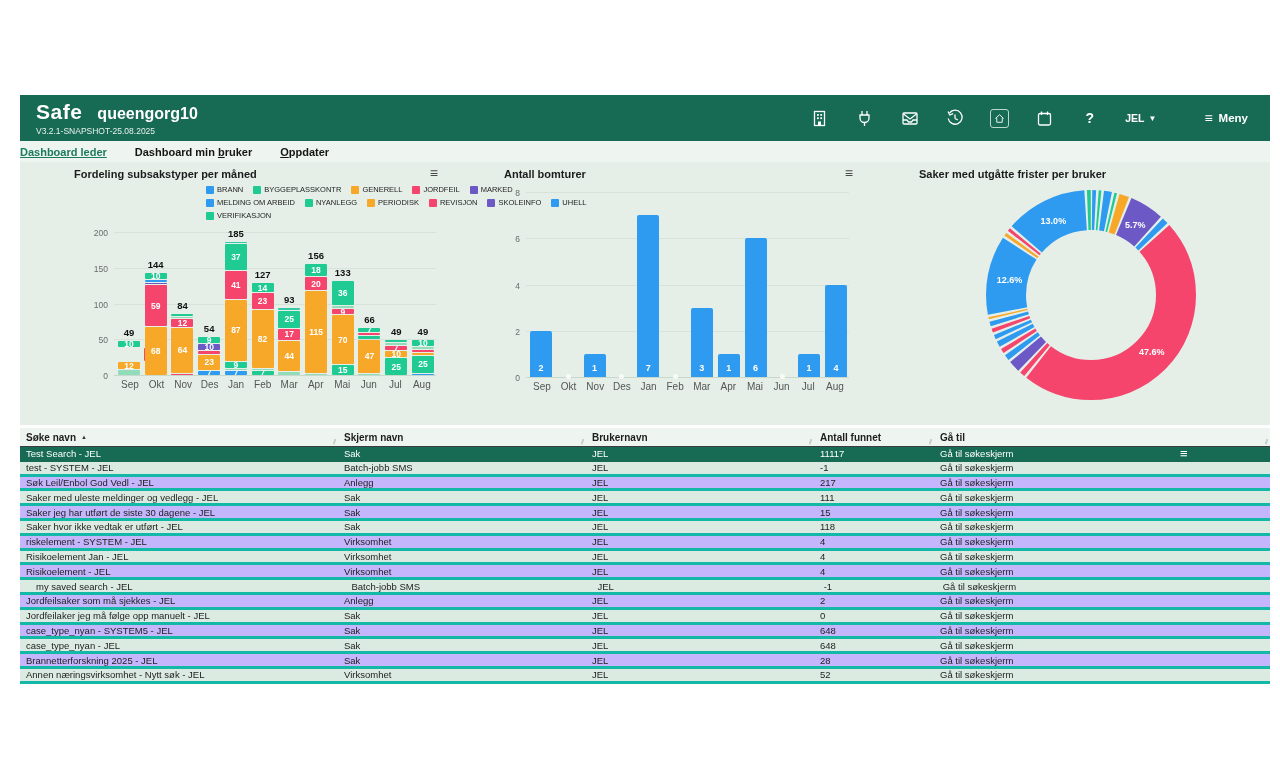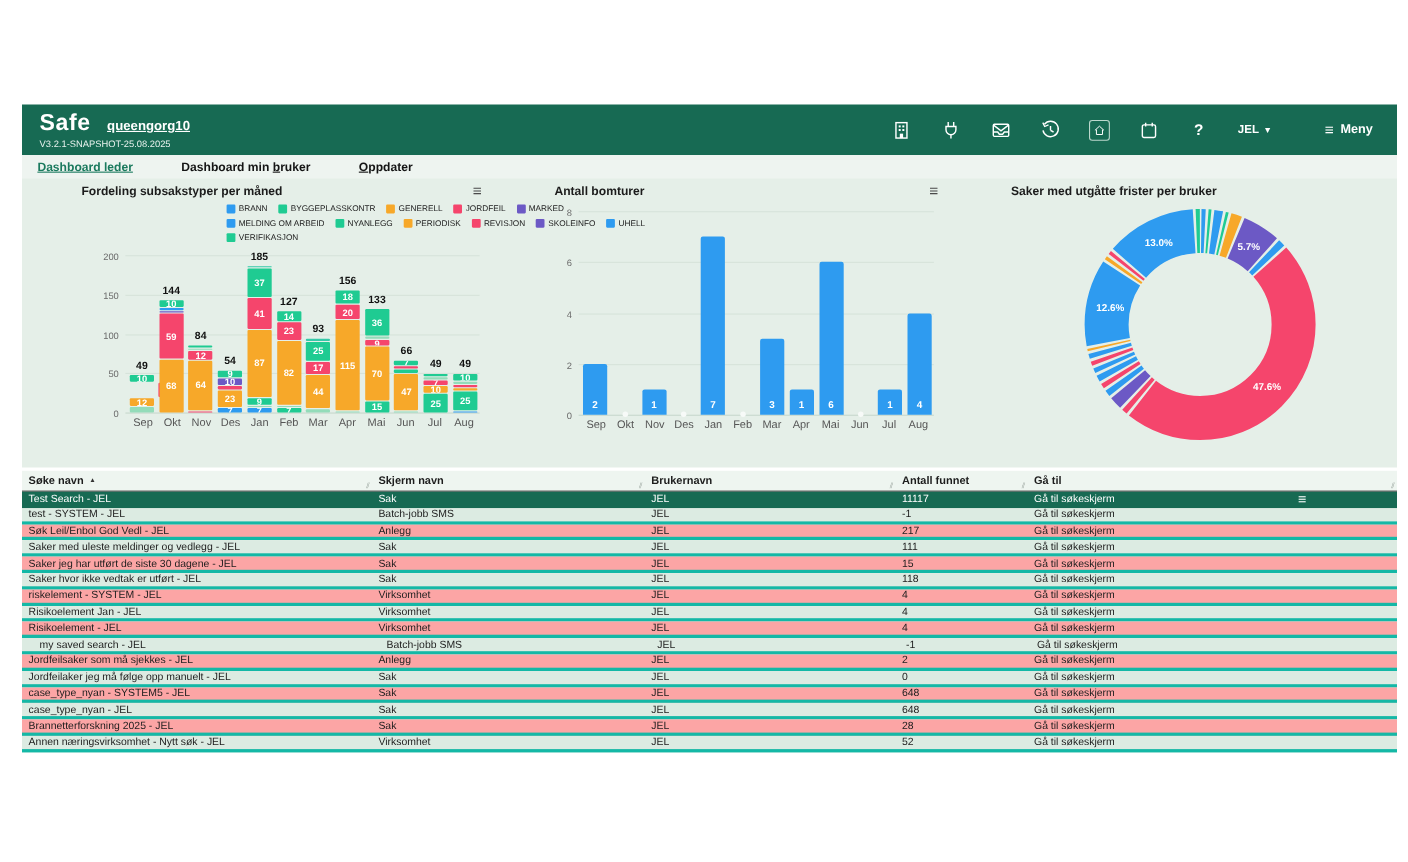--- a/index.html
+++ b/index.html
@@ -4,34 +4,34 @@
 <style>
   * { margin:0; padding:0; box-sizing:border-box; }
   html,body { width:1280px; height:784px; background:#fff; font-family:"Liberation Sans", sans-serif; }
   .stage { position:relative; width:1280px; height:784px; background:#fff; overflow:hidden; }
 
   
   .topbar { position:absolute; left:20px; top:95px; width:1250px; height:46px; background:#176a53; color:#fff; display:flex; align-items:center; }
   .brand { padding-left:16px; display:flex; flex-direction:column; justify-content:center; }
   .brand-row { display:flex; align-items:baseline; gap:15px; }
   .logo { font-size:21px; font-weight:bold; letter-spacing:.5px; }
-  .env { font-size:12px; font-weight:bold;text-decoration:underline; }
+  .env { font-size:16px; font-weight:bold; }
   .version { font-size:8.5px; margin-top:2px; color:#e8f2ee; }
   .topbar-right { margin-left:auto; display:flex; align-items:center; gap:26px; padding-right:22px; }
   .tb-icon { width:19px; height:19px; display:inline-flex; align-items:center; justify-content:center; cursor:pointer; }
   .tb-icon svg { display:block; }
   .home-wrap { border:1px solid #bcd8cd; border-radius:3px; padding:2px 3px; }
   .help-q { font-size:14px; font-weight:bold; color:#fff; }
   .user-menu { font-size:10.5px; font-weight:bold; display:flex; align-items:center; gap:4px; cursor:pointer; }
   .caret { font-size:8px; }
   .meny { font-size:11.5px; font-weight:bold; display:flex; align-items:center; gap:6px; cursor:pointer; margin-left:22px; }
   .meny .bars-glyph { font-size:14px; }
 
   
-  .tabbar { position:absolute; left:20px; top:141px; width:1250px; height:21px; background:#eef4f0; display:flex; align-items:center; gap:44px; padding-left:14px; font-size:11px; font-weight:bold; }
+  .tabbar { position:absolute; left:20px; top:141px; width:1250px; height:21px; background:#eef4f0; display:flex; align-items:center; gap:28px; padding-left:0; font-size:11px; font-weight:bold; }
   .tab { color:#151515; cursor:pointer; white-space:pre; }
   .tab.active { color:#1b7a5e; text-decoration:underline; }
   .tab .uline { text-decoration:underline; }
 
   
   .charts { position:absolute; left:20px; top:162px; width:1250px; height:263px; background:#e5efe8; display:flex; }
   .panel { position:relative; height:263px;padding-left:46px; }
   .panel1 { width:430px; } .panel2 { width:415px; } .panel3 { width:405px; }
   .panel-head { display:flex; justify-content:space-between; align-items:flex-start; padding:6px 12px 0 8px; height:20px; }
   .panel-title { font-size:11px; font-weight:bold; color:#1c1c1c; }
@@ -65,21 +65,21 @@
   .donut-wrap { display:flex; justify-content:center; margin-top:2px; }
   .donut-label { font-size:9px; font-weight:bold; fill:#fff; text-anchor:middle; }
 
   
   .tablewrap { position:absolute; left:20px; top:428px; width:1250px; font-size:9.5px; color:#1d1d1d; }
   .thead { display:flex; height:19px; align-items:center; border-bottom:1px solid #3c3c3c; background:#eef5f0; font-size:10px; font-weight:bold; }
   .th { position:relative; height:100%; display:flex; align-items:center; padding-left:6px; cursor:pointer; }
   .th .rsz { position:absolute; right:2px; bottom:0px; font-size:7px; color:#8f9a93; font-weight:normal; }
   .sort-asc { font-size:6px; margin-left:5px; color:#333; }
   .trow { display:flex; height:14.8px; align-items:center; border-bottom:3px solid #14b8a6; cursor:pointer; }
-  .trow.odd { background:#fca5a5; }
+  .trow.odd { background:#c4b5fd; }
   .trow.even { background:#dcebe2; }
   .trow.selected { background:#176a53; color:#fff; border-bottom:1px solid #176a53; }
   .td { padding-left:6px; white-space:nowrap; overflow:hidden; position:relative; height:100%; display:flex; align-items:center; }
   .row-menu { position:absolute; left:246px; top:0; bottom:0; display:flex; align-items:center; color:#fff; font-size:13px; font-weight:bold; }
 </style>
 </head>
 <body>
 
 <div class="stage">
 

